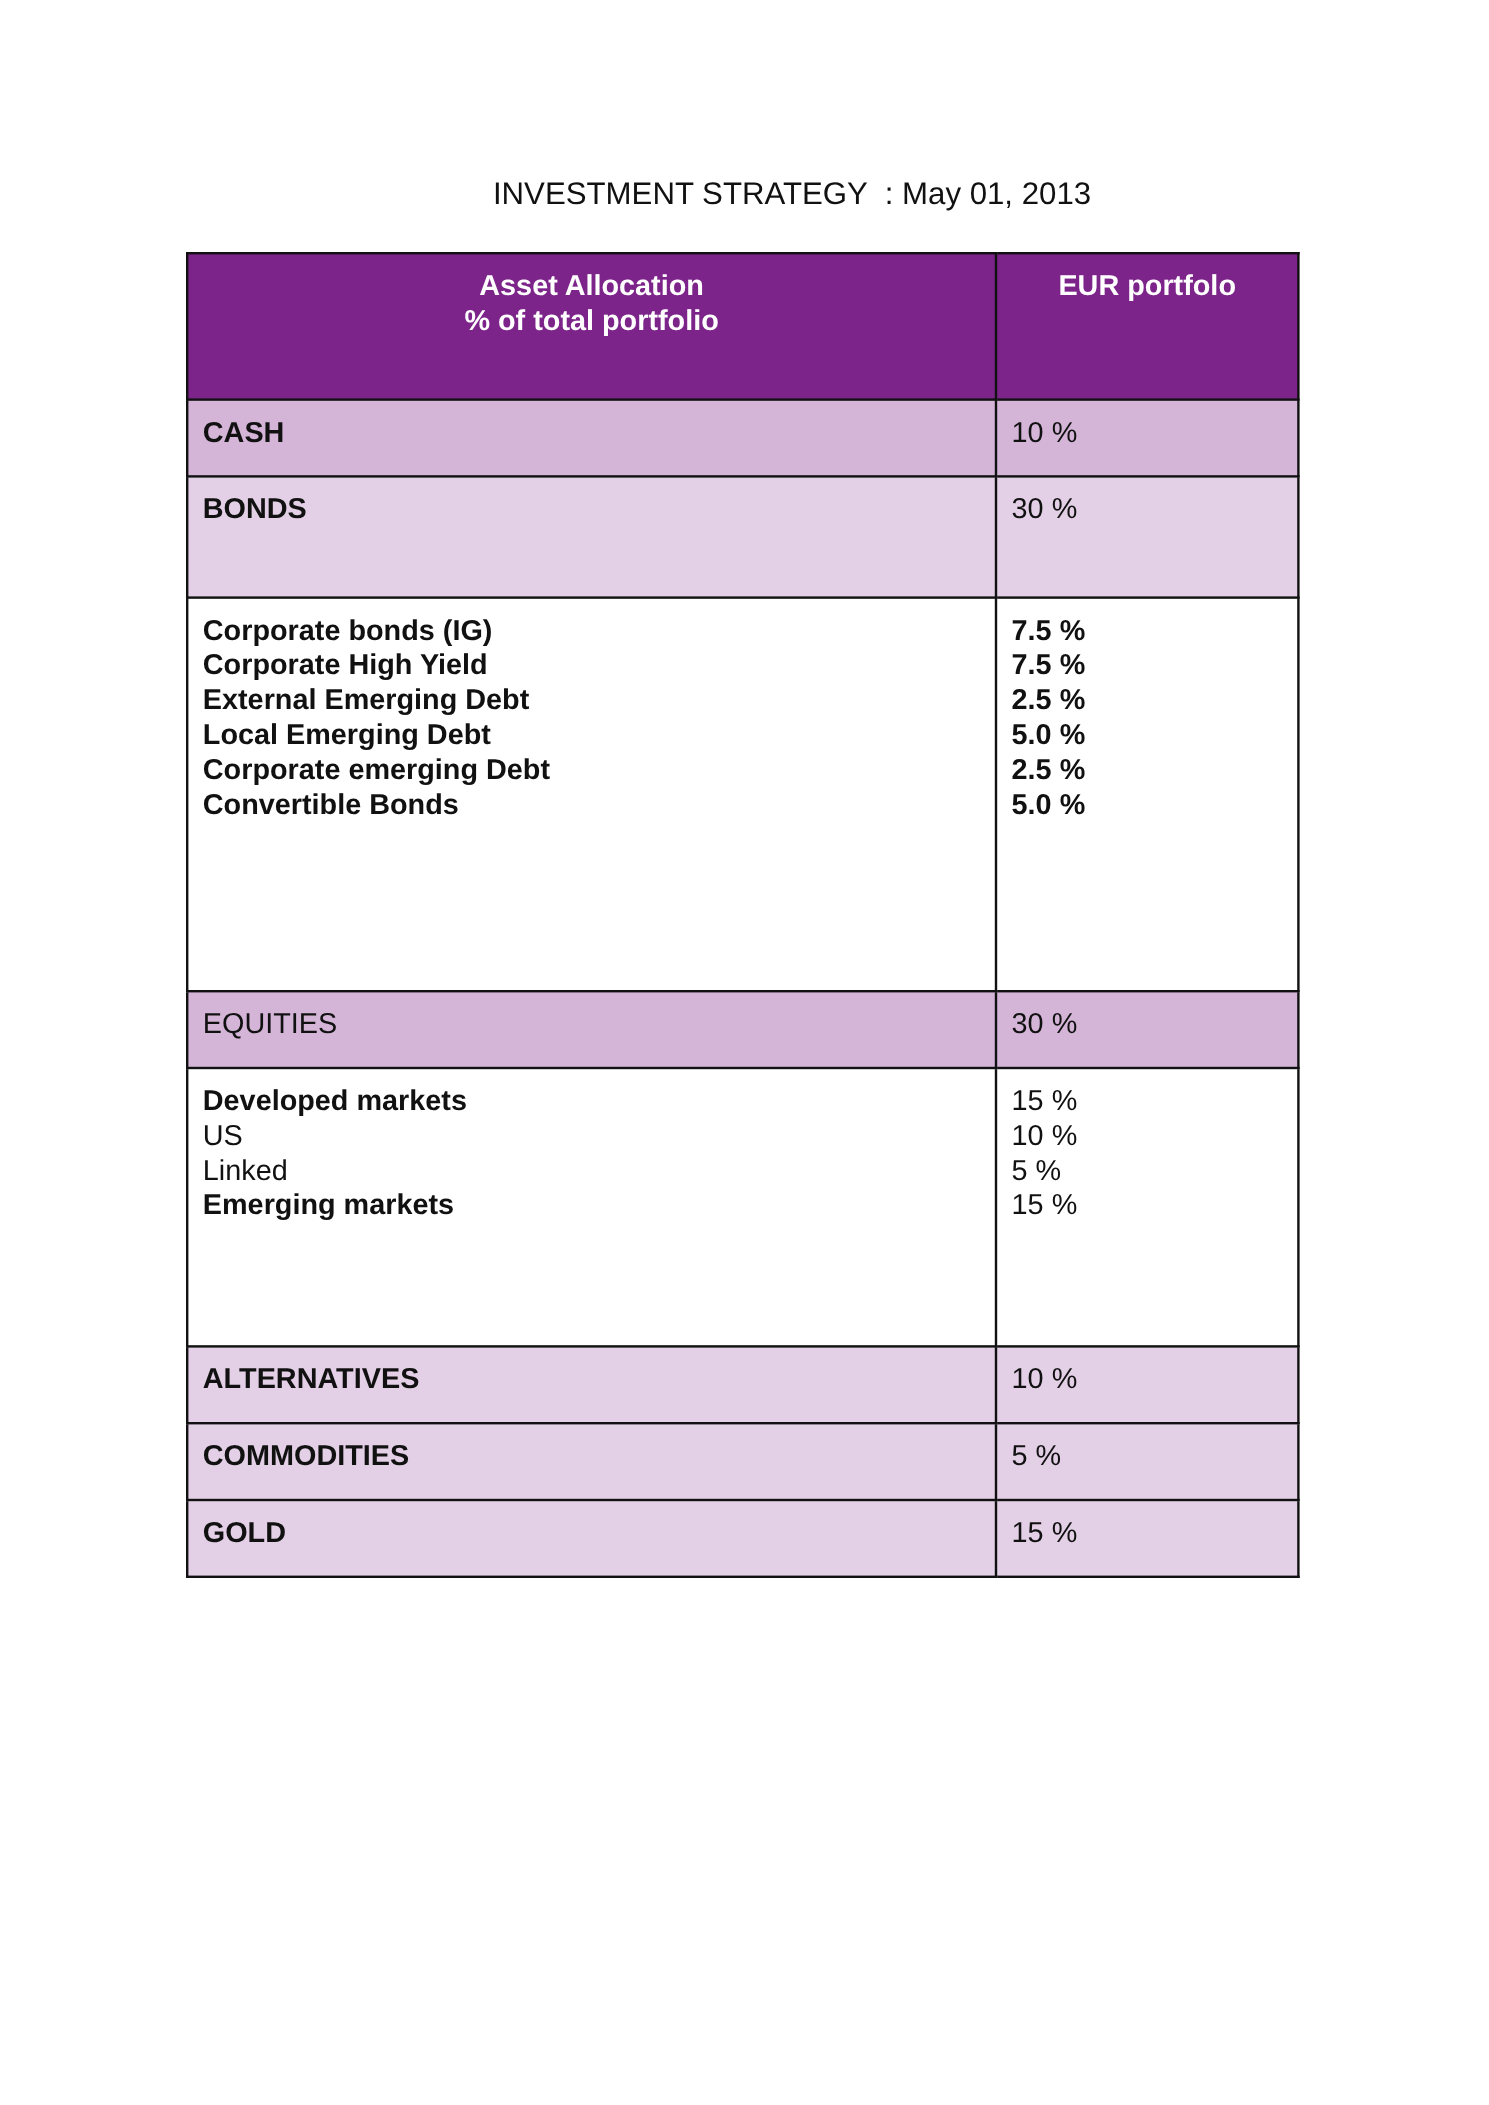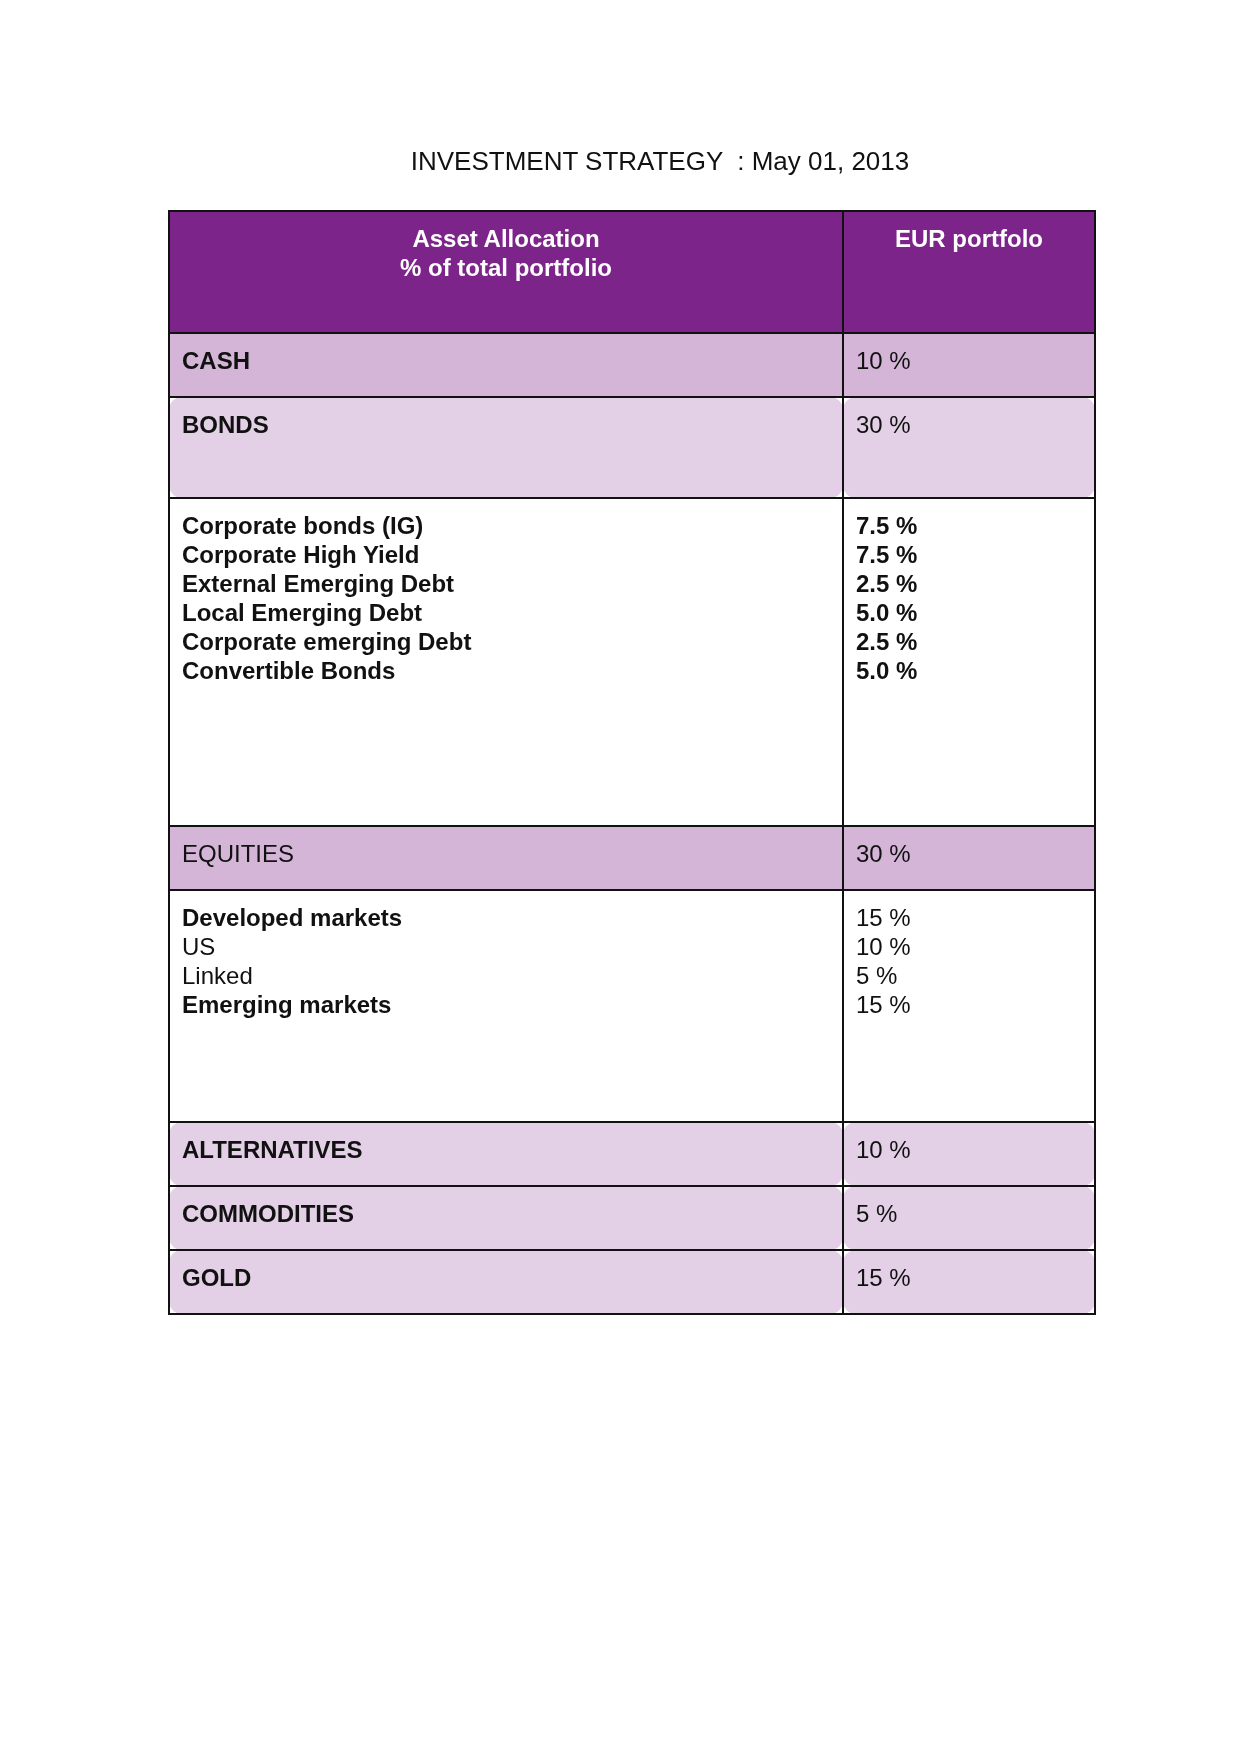--- a/index.html
+++ b/index.html
@@ -1,24 +1,24 @@
 <!DOCTYPE html>
 <html><head>
   <meta charset="utf-8">
   <style>
     html, body { margin: 0; padding: 0; background: #ffffff; }
     body { width: 1241px; height: 1754px; position: relative; font-family: "Liberation Sans", sans-serif; color: #111; }
     .title { position: absolute; top: 146px; left: 0; width: 1320px; text-align: center; font-size: 26px; white-space: pre; }
-    table.alloc { position: absolute; top: 210px; left: 168px; width: 926px; border-collapse: collapse; table-layout: fixed; }
+    table.alloc { position: absolute; top: 210px; left: 155px; width: 926px; border-collapse: collapse; table-layout: fixed; }
     table.alloc td { border: 2px solid #111; vertical-align: top; font-size: 24px; line-height: 29px; padding: 12px 12px 0 12px; }
     col.c1 { width: 674px; }
     col.c2 { width: 252px; }
     .hdr td { background: #7d248b; color: #fff; font-weight: bold; height: 108px; text-align: center; padding-top: 12px; }
     .r-cash td, .r-equities td { background: #d4b5d8; }
-    .r-bonds td, .r-alt td, .r-comm td, .r-gold td { background: #e3cfe6; border-radius: 13px; }
+    .r-bonds td, .r-alt td, .r-comm td, .r-gold td { background: #e3cfe6; }
     .r-total td { background: #7d248b; color: #fff; }
     .bold { font-weight: bold; }
     .right { text-align: left; }
     .line { display: block; }
     .h50 td { height: 50px; }
     .h88 td { height: 87px; }
     .h110 td { height: 110px; }
     .h314 td { height: 314px; font-weight: bold; }
     .h218 td { height: 218px; }
   </style>

